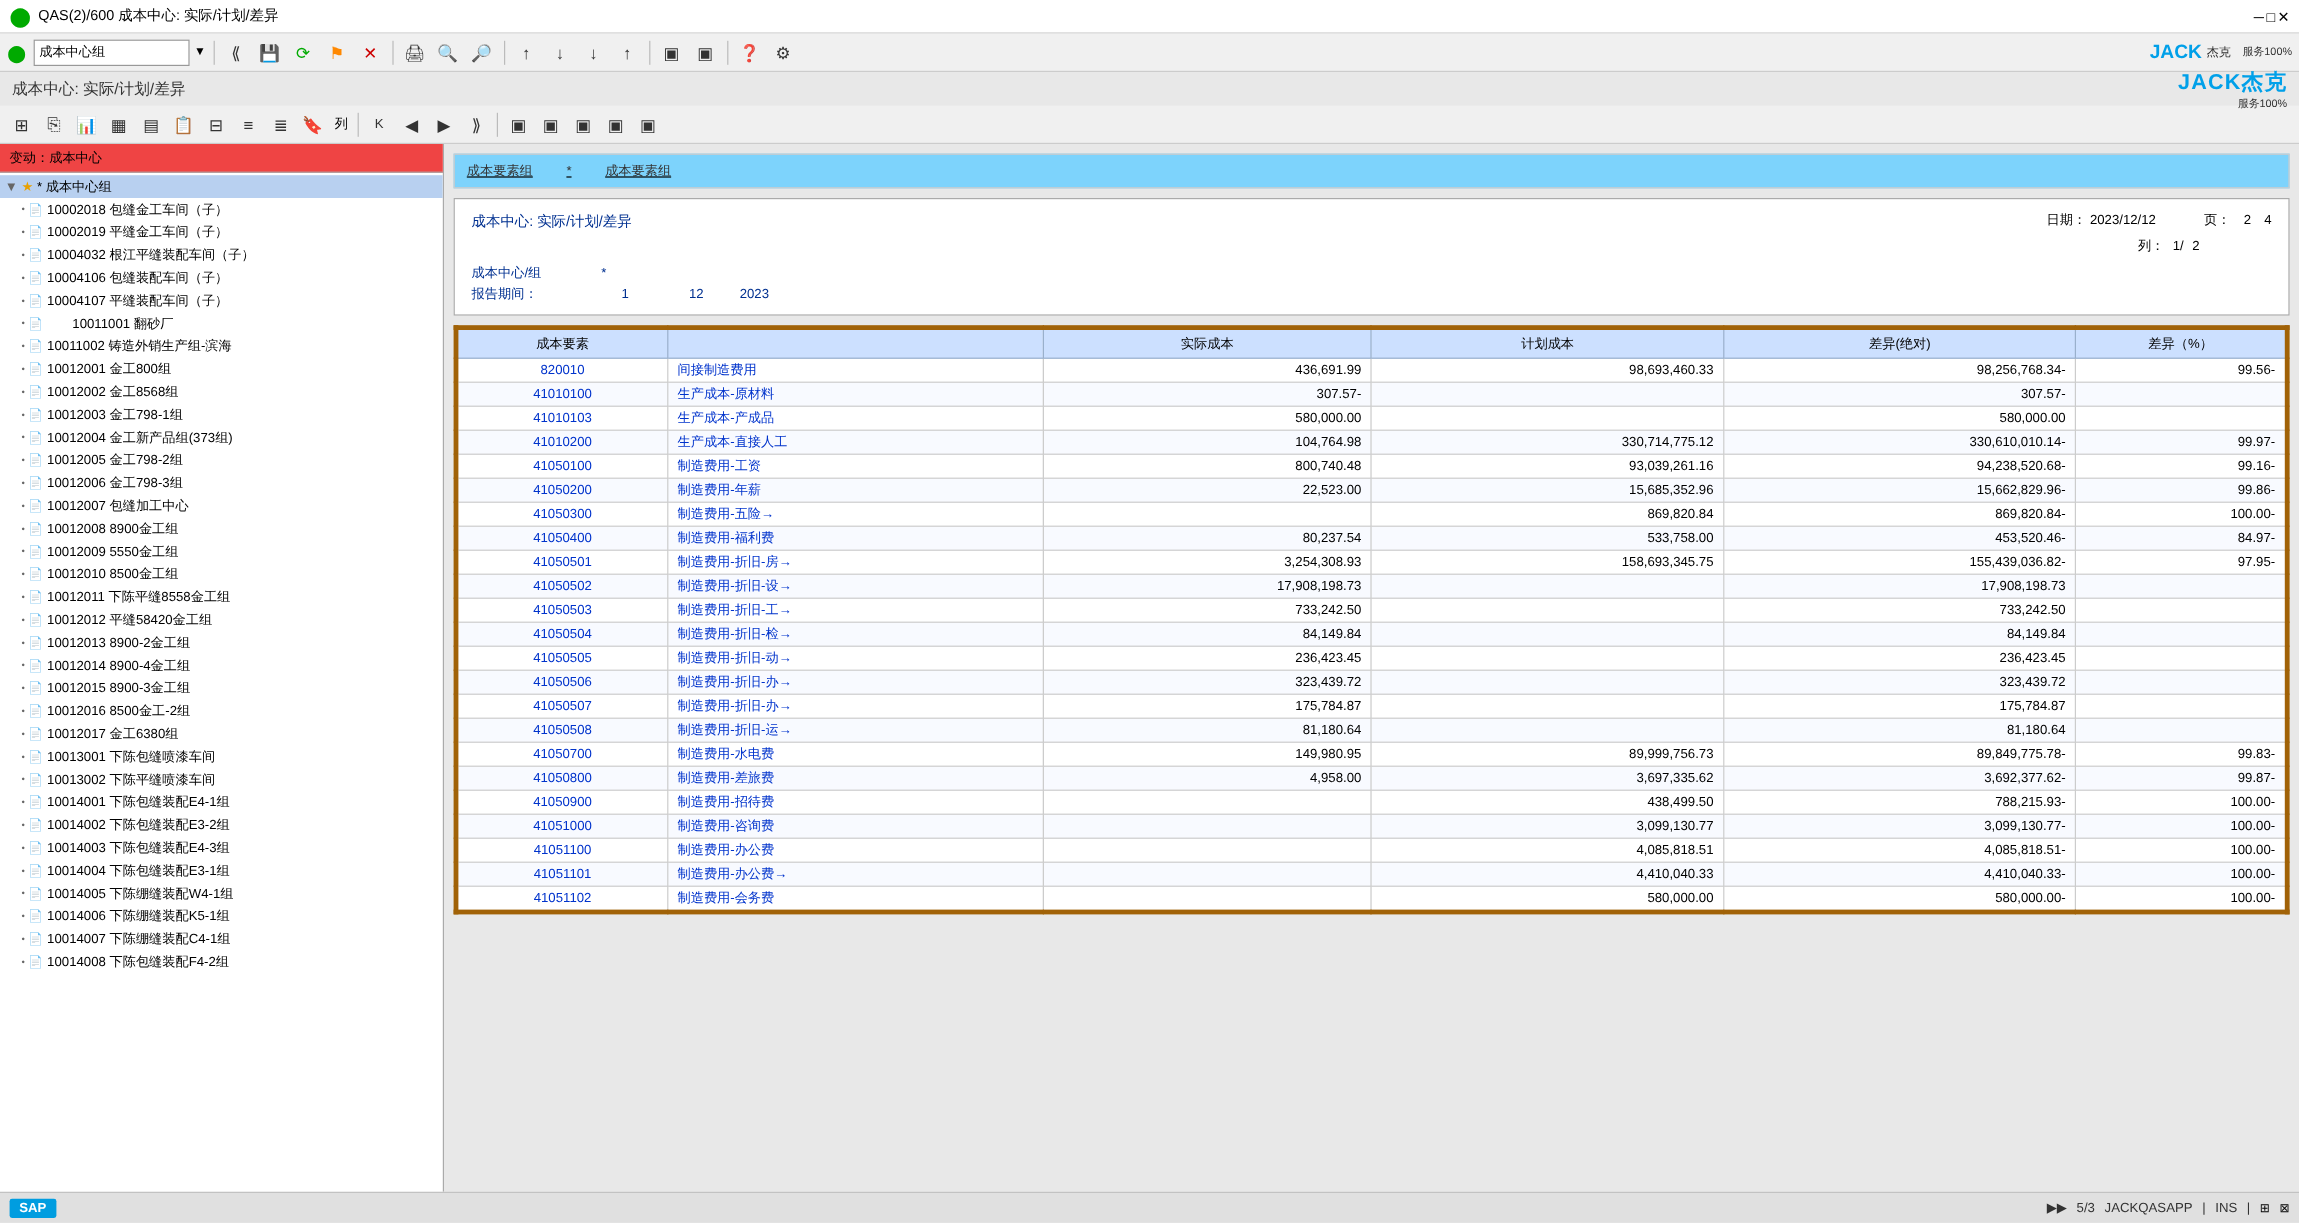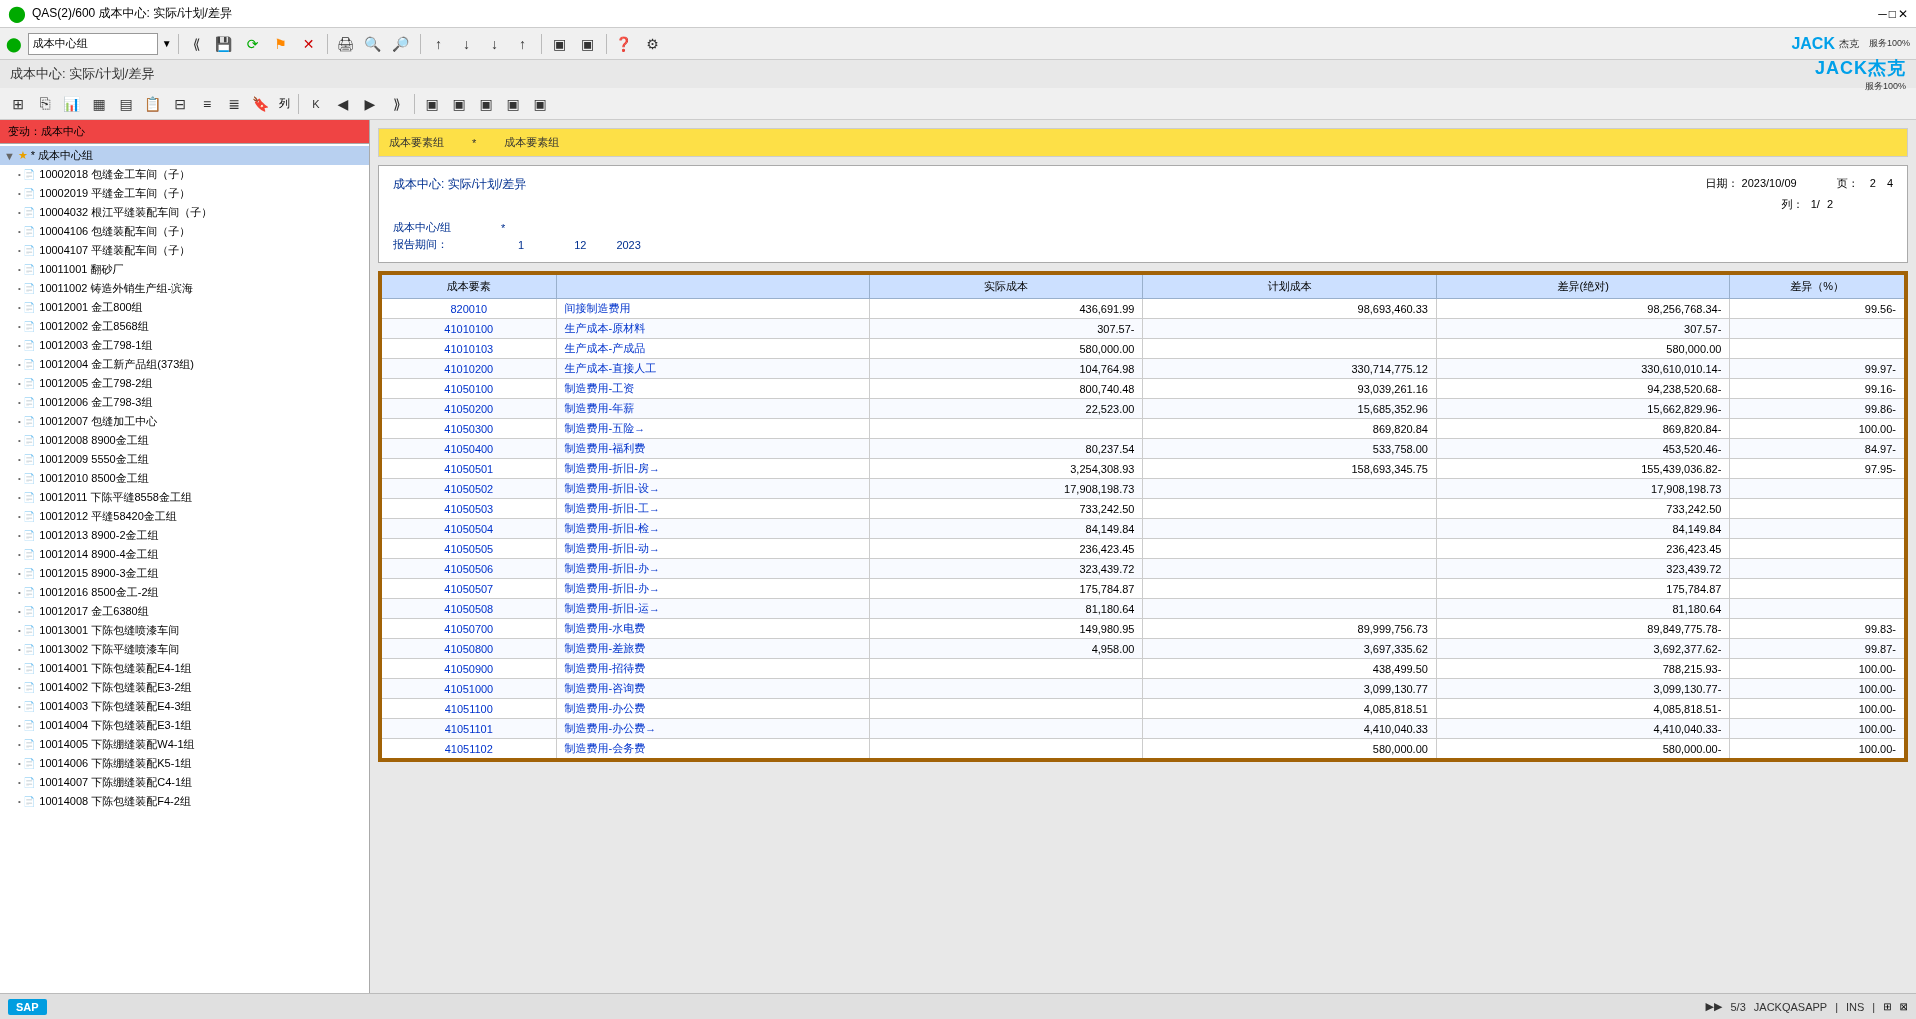--- a/index.html
+++ b/index.html
@@ -29,21 +29,21 @@
     #sidebar-header { background: #ef4444; padding: 4px 8px; font-size: 11px; border-bottom: 1px solid #aaa; display: flex; align-items: center; gap: 6px; }
     #sidebar-tree { flex: 1; overflow-y: auto; padding: 2px 0; }
     .tree-item { display: flex; align-items: center; padding: 2px 4px; cursor: pointer; white-space: nowrap; font-size: 11px; color: #000; }
     .tree-item.selected { background: #b8d0f0; }
     .tree-icon { margin-right: 3px; font-size: 11px; color: #666; }
 
     
     #content { flex: 1; padding: 8px; overflow-y: auto; background: #e8e8e8; }
 
     
-    .filter-row { background: #fde047; border: 1px solid #ccc; padding: 6px 10px; display: flex; align-items: center; gap: 8px; margin-bottom: 8px; }
+    .filter-row { background: #7dd3fc; border: 1px solid #ccc; padding: 6px 10px; display: flex; align-items: center; gap: 8px; margin-bottom: 8px; text-decoration: underline; }
     .filter-label { font-size: 11px; color: #333; }
     .filter-value { font-size: 11px; color: #333; min-width: 120px; }
     .filter-star { font-size: 11px; color: #333; margin: 0 20px; }
 
     
     .report-box { background: #fff; border: 1px solid #aaa; padding: 10px 14px; margin-bottom: 8px; }
 
     
     .data-table { width: 100%; border-collapse: collapse; border: 4px solid #a16207; }
     .data-table th { background: #cce0ff; border: 1px solid #99b0cc; padding: 4px 8px; font-size: 11px; text-align: center; font-weight: normal; color: #000; }
@@ -189,21 +189,21 @@
         <span style="color:#000;">10004106 包缝装配车间（子）</span>
       </div>
         <div class="tree-item" style="padding-left: 18px;">
         <span style="color:#666;margin-right:3px;font-size:8px;">•</span>
         <span style="color:#e8a000;margin-right:3px;font-size:10px;">📄</span>
         <span style="color:#000;">10004107 平缝装配车间（子）</span>
       </div>
         <div class="tree-item" style="padding-left: 18px;">
         <span style="color:#666;margin-right:3px;font-size:8px;">•</span>
         <span style="color:#e8a000;margin-right:3px;font-size:10px;">📄</span>
-        <span style="color:#000;">10011001 翻砂厂</span>
+        <span style="color:#000;margin-left:21px;">10011001 翻砂厂</span>
       </div>
         <div class="tree-item" style="padding-left: 18px;">
         <span style="color:#666;margin-right:3px;font-size:8px;">•</span>
         <span style="color:#e8a000;margin-right:3px;font-size:10px;">📄</span>
         <span style="color:#000;">10011002 铸造外销生产组-滨海</span>
       </div>
         <div class="tree-item" style="padding-left: 18px;">
         <span style="color:#666;margin-right:3px;font-size:8px;">•</span>
         <span style="color:#e8a000;margin-right:3px;font-size:10px;">📄</span>
         <span style="color:#000;">10012001 金工800组</span>
@@ -350,21 +350,21 @@
     </div>
 
     <div class="report-box">
       <div style="display:flex; justify-content:space-between; align-items:flex-start;">
         <div>
           <span style="color:#003090;font-size:12px;">成本中心: 实际/计划/差异</span>
         </div>
         <div style="display:flex; gap:40px; font-size:11px;">
           <div>
             <span>日期：</span>
-            <span>2023/10/09</span>
+            <span>2023/12/12</span>
           </div>
           <div>
             <span>页：</span>
             <span style="margin:0 8px;">2</span>
             <span>4</span>
           </div>
         </div>
       </div>
       <div style="display:flex; justify-content:flex-end; font-size:11px; margin-top:4px;">
         <div style="margin-right:60px;">

